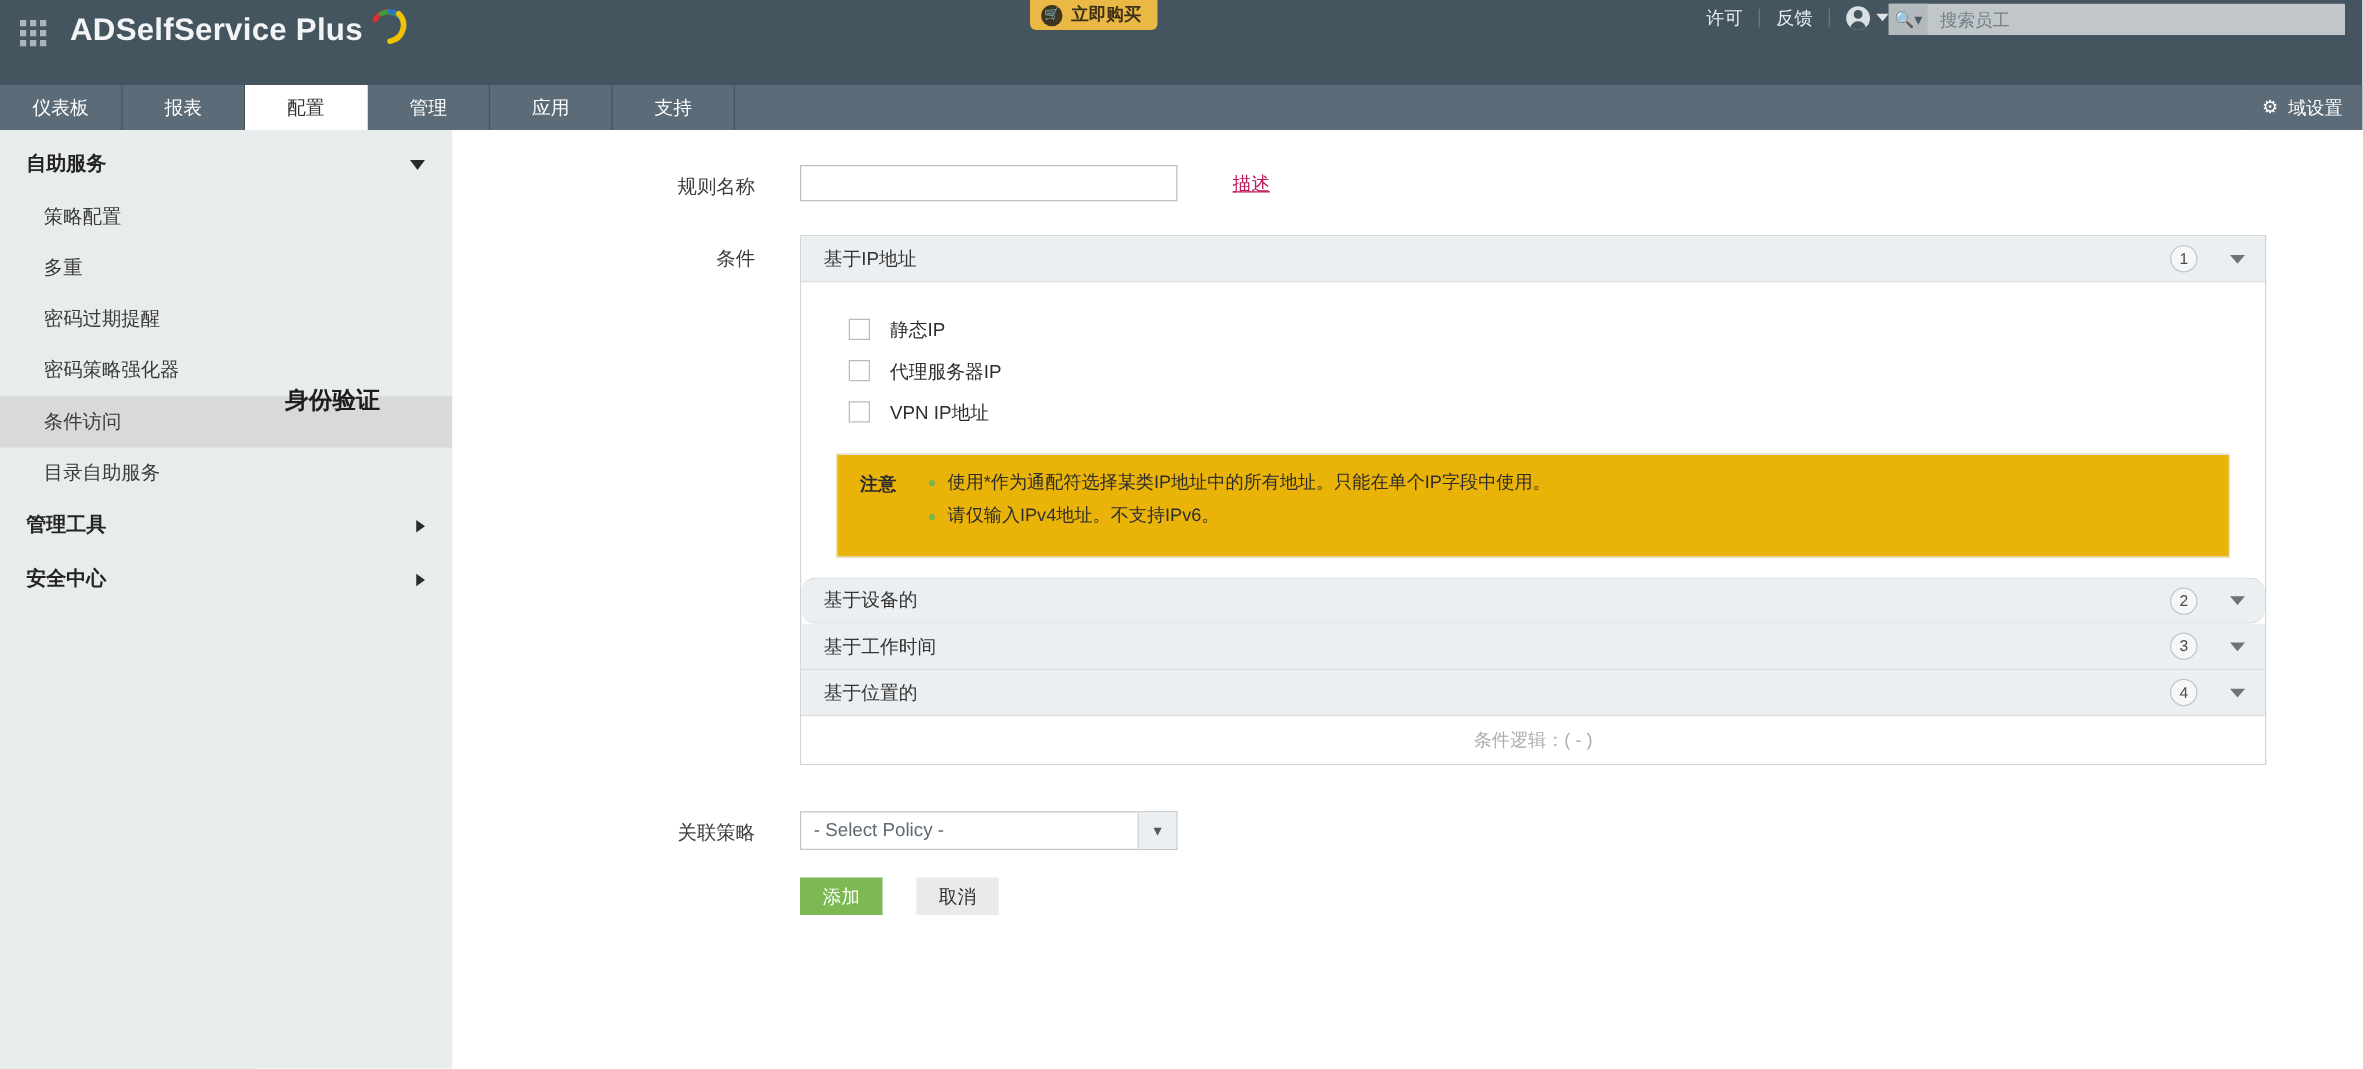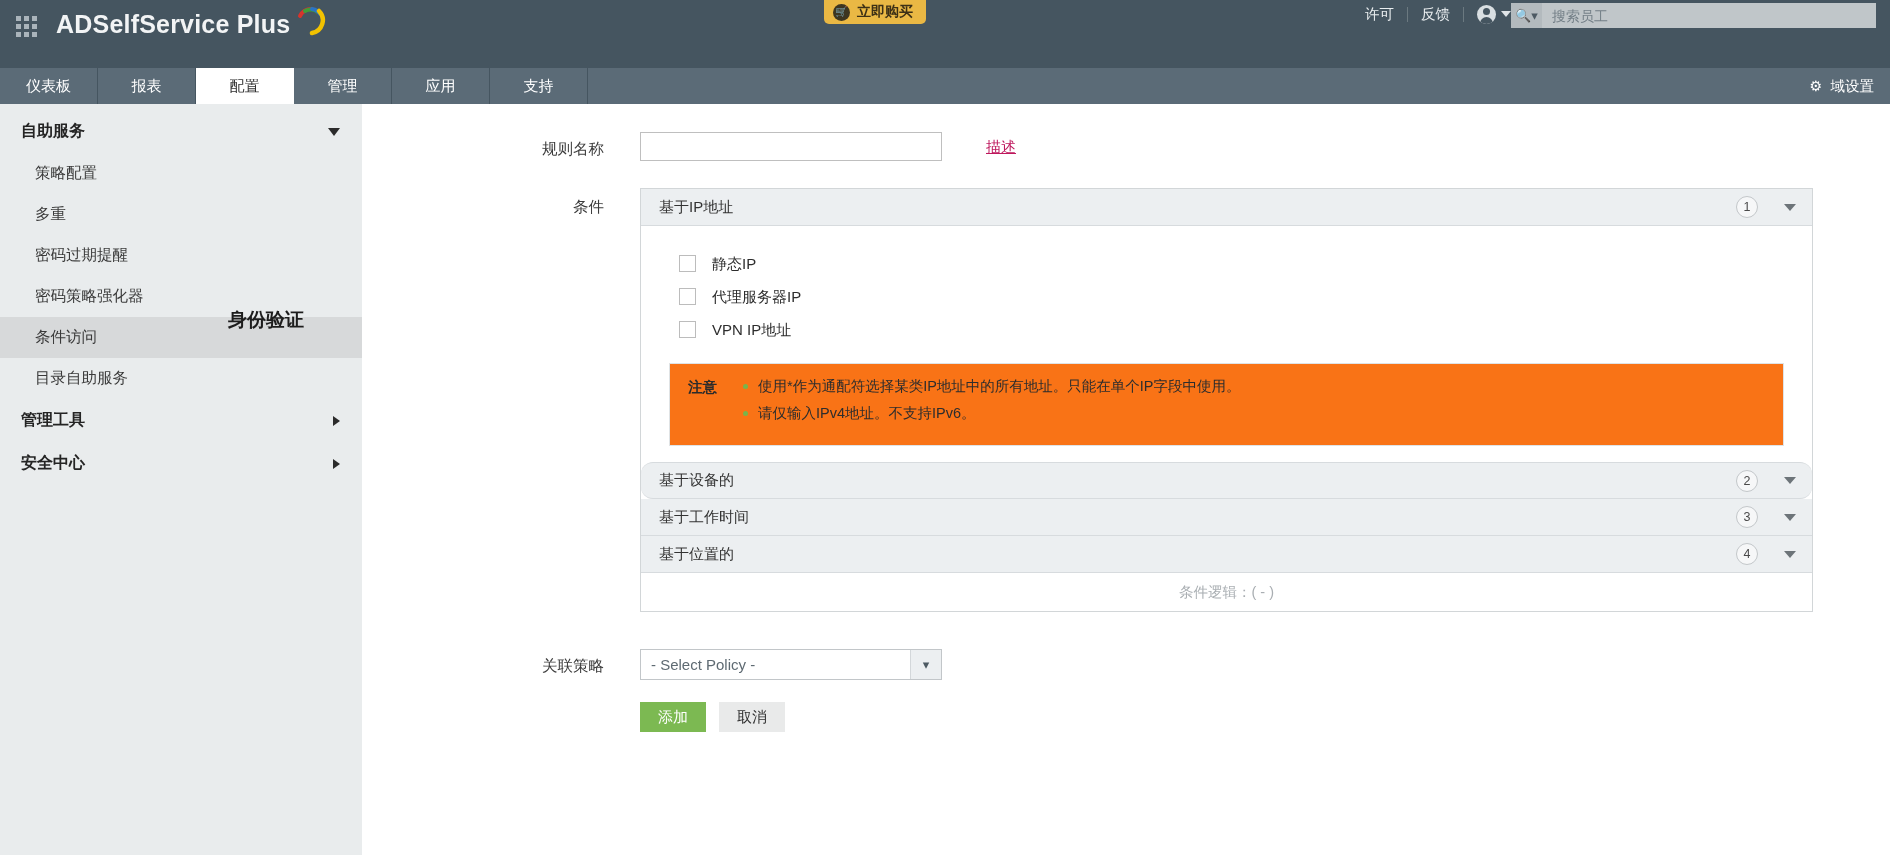--- a/index.html
+++ b/index.html
@@ -309,21 +309,21 @@
     border: 1px solid #bcbcbc;
     background: #fff;
     margin-right: 16px;
     flex: 0 0 17px;
   }
   .cb-label { font-size: 15px; color: #2d2d2d; }
 
   .note-box {
     margin: 16px 28px 0 28px;
     border: 1px solid #dfe3e5;
-    background: #f97316;
+    background: #eab308;
     padding: 13px 18px 15px 18px;
     display: flex;
     gap: 26px;
   }
   .note-title { font-size: 14.5px; font-weight: bold; color: #2b2b2b; padding-top: 1px; }
   .note-list { margin: 0; padding: 0; list-style: none; }
   .note-list li {
     font-size: 14.5px;
     color: #2d2d2d;
     margin-bottom: 7px;
@@ -357,21 +357,21 @@
   .sel-val { flex: 1; padding: 0 10px; font-size: 15px; color: #5e6a72; }
   .sel-arrow {
     width: 31px; height: 29px;
     background: #eceff1;
     border-left: 1px solid #d3d7da;
     display: flex; align-items: center; justify-content: center;
     color: #4d5a63;
     font-size: 13px;
   }
 
-  .btn-row { display: flex; gap: 13px; }
+  .btn-row { display: flex; gap: 27px; }
   .btn {
     height: 30px;
     min-width: 66px;
     padding: 0 16px;
     font-size: 15px;
     display: flex; align-items: center; justify-content: center;
     cursor: pointer;
     border: 0;
     font-family: "Liberation Sans", sans-serif;
   }

